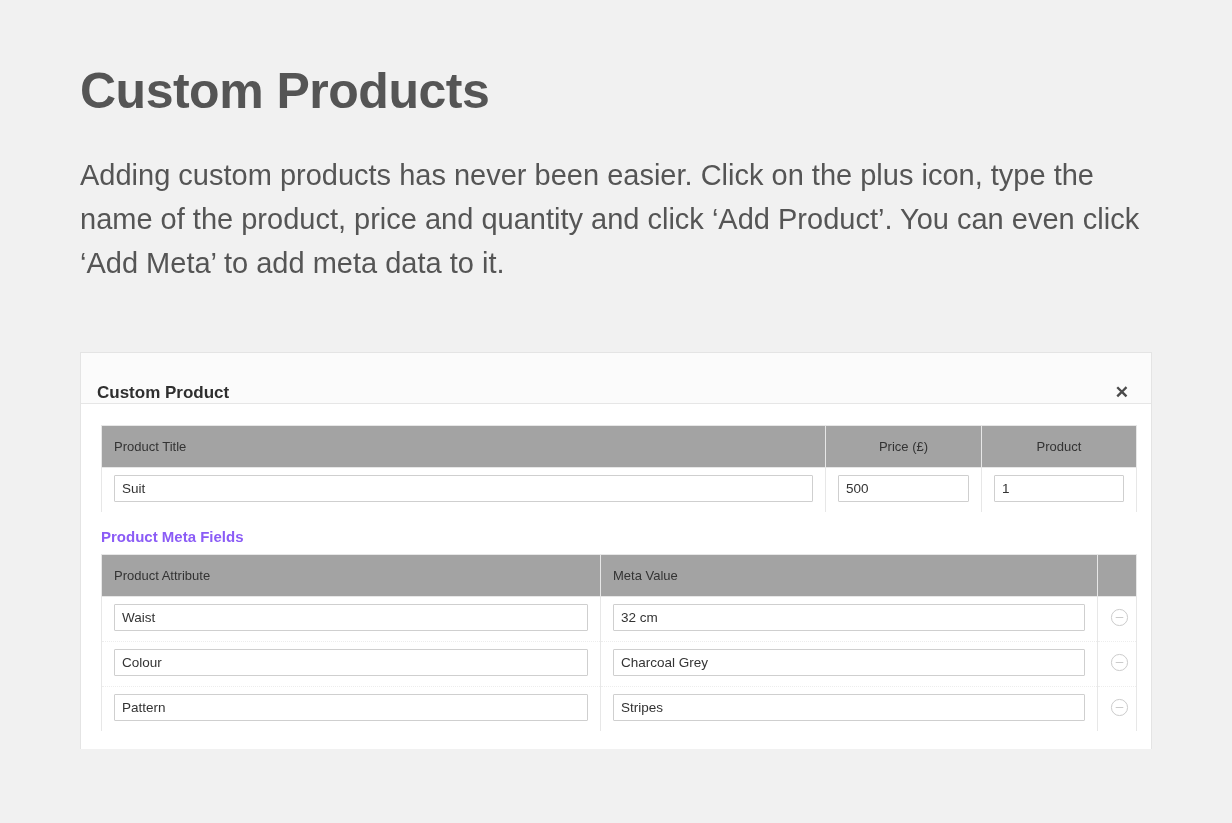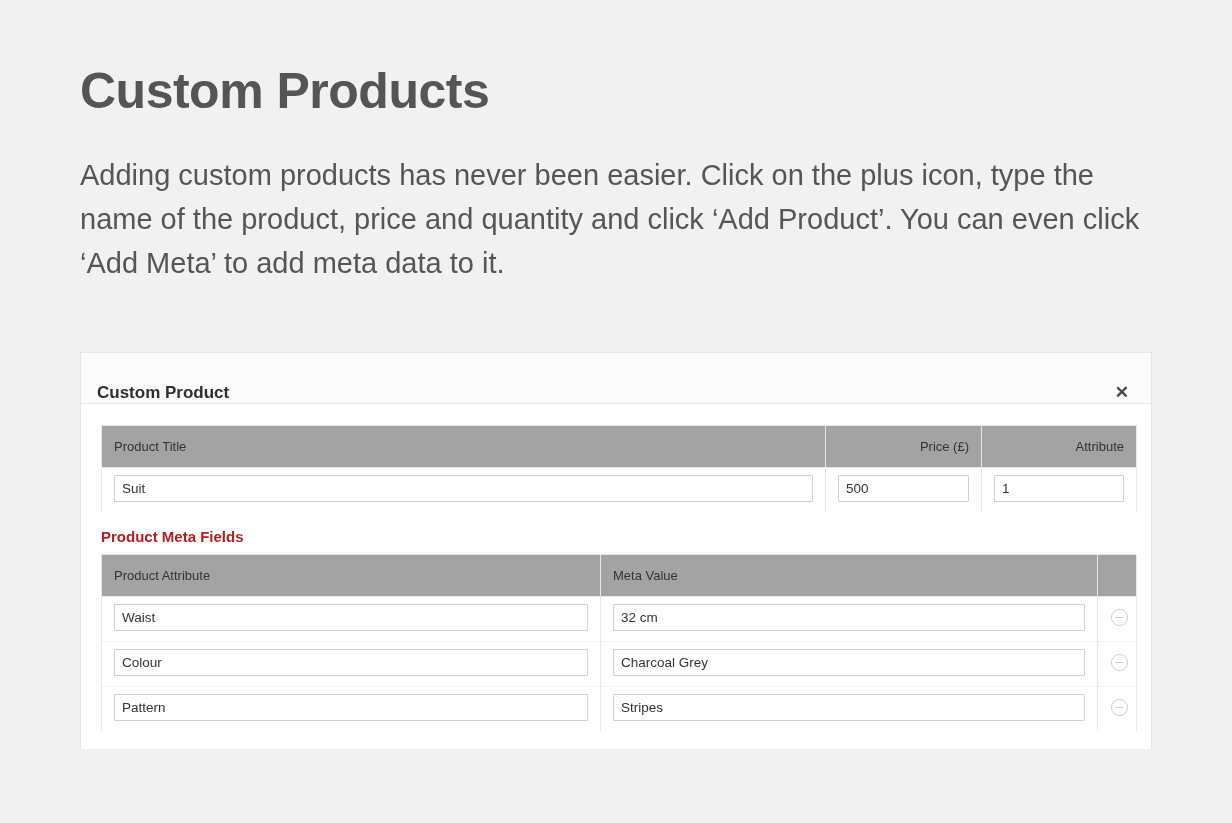--- a/index.html
+++ b/index.html
@@ -99,21 +99,21 @@
     font-size: 13px;
     font-weight: normal;
     color: #333333;
     padding: 13px 12px;
     border: 1px solid #e7e7e7;
     text-align: left;
     height: 38px;
     box-sizing: border-box;
   }
 
-  table.grid th.center { text-align: right; }
+  table.grid th.center { text-align: center; }
 
   table.grid td {
     padding: 7px 12px 10px 12px;
     border-left: 1px solid #e7e7e7;
     border-right: 1px solid #e7e7e7;
     vertical-align: middle;
     background: #ffffff;
   }
 
   .txt {
@@ -133,21 +133,21 @@
   
   .col-title  { width: 724px; }
   .col-price  { width: 156px; }
   .col-qty    { width: 155px; }
 
   
   .meta-label {
     margin: 16px 0 9px 0;
     font-size: 15px;
     font-weight: bold;
-    color: #b91c1c;
+    color: #8b5cf6;
   }
 
   .col-attr   { width: 499px; }
   .col-value  { width: 497px; }
   .col-action { width: 39px; }
 
   table.meta tr.meta-row td {
     border-top: 1px dotted #ededed;
   }
   table.meta tr.meta-row:first-of-type td {
@@ -194,21 +194,21 @@
       <table class="grid product">
         <colgroup>
           <col class="col-title">
             <col class="col-price">
             <col class="col-qty">
         </colgroup>
         <thead>
           <tr>
             <th>Product Title</th>
             <th class="center">Price (£)</th>
-            <th class="center">Attribute</th>
+            <th class="center">Product</th>
           </tr>
         </thead>
         <tbody>
           <tr>
             <td>
               <input class="txt" type="text" value="Suit" style="">
             </td>
             <td>
               <input class="txt" type="text" value="500" style="">
             </td>

